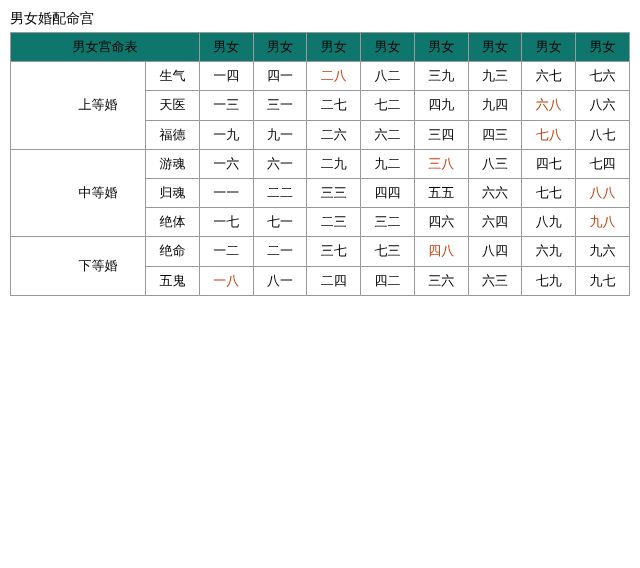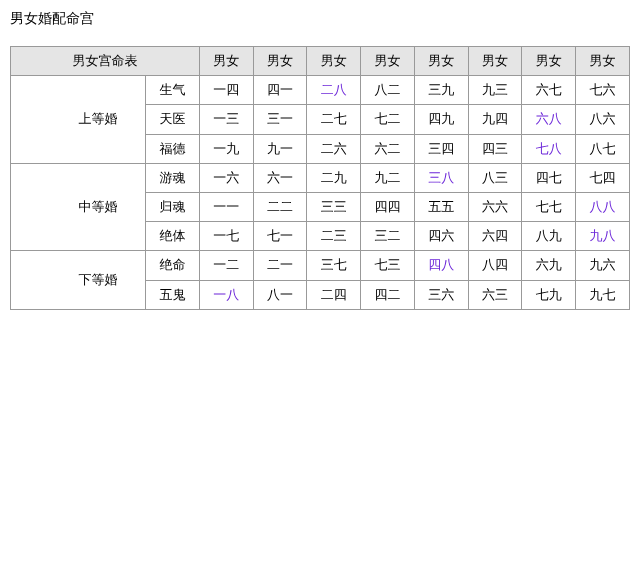--- a/index.html
+++ b/index.html
@@ -5,37 +5,37 @@
     * { box-sizing: border-box; margin: 0; padding: 0; }
     body {
       font-family: "SimSun", "宋体", serif;
       font-size: 13px;
       background: #fff;
       padding: 10px;
       width: 640px;
     }
     .page-title {
       font-size: 14px;
-      margin-bottom: 18px;
+      margin-bottom: 4px;
       color: #000;
     }
     table {
       border-collapse: collapse;
       width: 100%;
     }
     th, td {
       border: 1px solid #999;
       text-align: center;
       vertical-align: middle;
       padding: 5px 4px;
       line-height: 1.4;
     }
-    .red { color: #6d28d9; }
+    .red { color: #c2410c; }
     .header-row th {
-      background: #e5e5e5;
+      background: #0f766e;
       font-weight: normal;
     }
     .grade-cell {
       writing-mode: horizontal-tb;
       padding-left: 44px;
     }
   </style>
 </head>
 <body>
 

